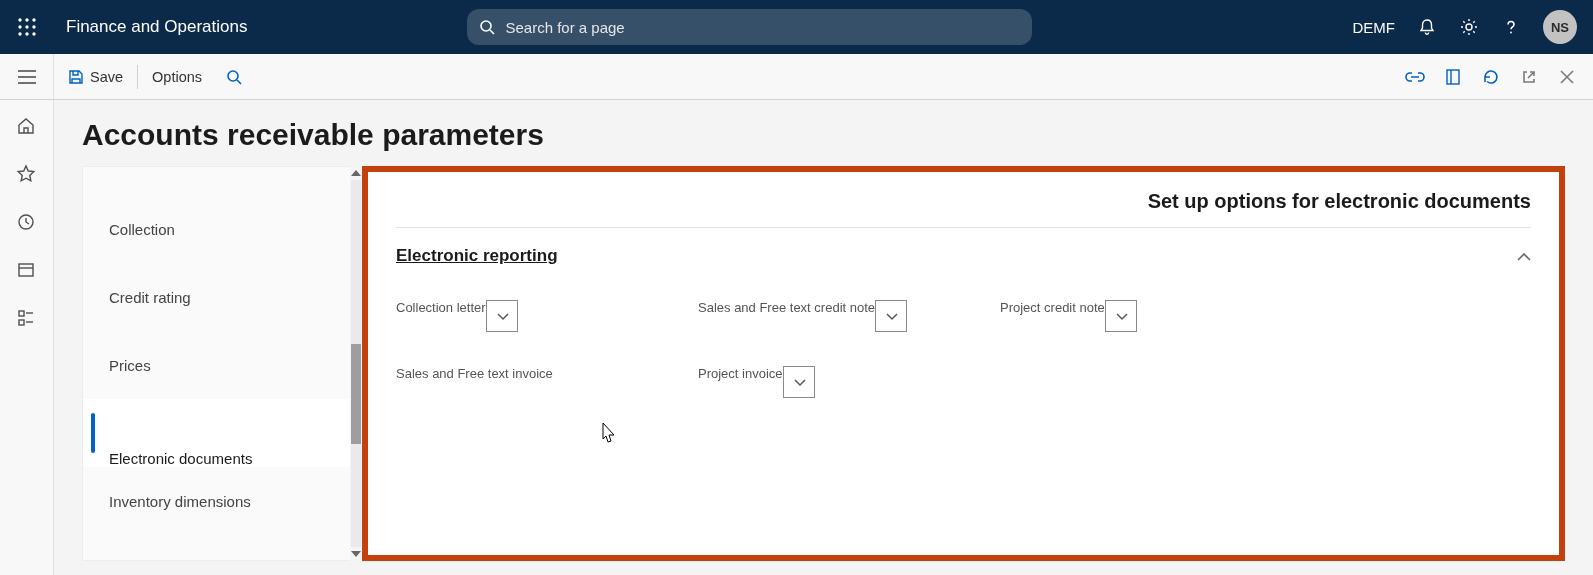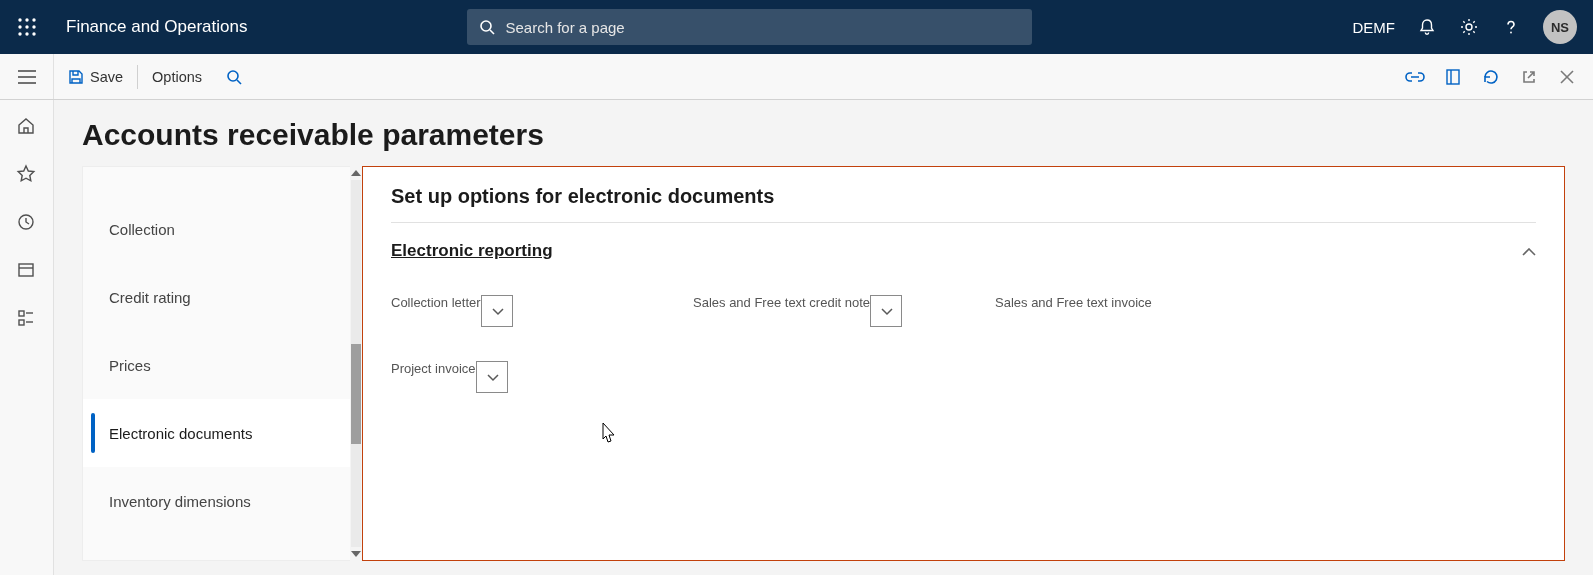--- a/index.html
+++ b/index.html
@@ -22,21 +22,21 @@
   
   .top-header {
     height:54px; background: var(--d365-blue); color:#fff; display:flex; align-items:center;
   }
   .waffle {
     width:54px; height:54px; display:flex; align-items:center; justify-content:center; cursor:pointer;
   }
   .app-title {
     font-size:17px; font-weight:400; margin-left:12px; margin-right:220px;
   }
-  .search-wrap { flex:0 0 auto; width:565px; height:36px; background: rgba(255,255,255,0.18); border-radius:3px; display:flex; align-items:center; padding:0 12px; }
+  .search-wrap { flex:0 0 auto; width:565px; height:36px; background: rgba(255,255,255,0.18); border-radius:12px; display:flex; align-items:center; padding:0 12px; }
   .search-wrap svg { flex:0 0 auto; }
   .search-wrap span { margin-left:10px; color:#e6e6e6; font-size:15px; }
   .top-right { margin-left:auto; display:flex; align-items:center; gap:22px; padding-right:16px; }
   .company { font-size:15px; }
   .top-icon { width:20px; height:20px; display:flex; align-items:center; justify-content:center; cursor:pointer; }
   .avatar { width:34px; height:34px; border-radius:50%; background: var(--avatar-bg); color:#2b2b2b; display:flex; align-items:center; justify-content:center; font-size:13px; font-weight:600; }
 
   
   .command-bar { height:46px; background: var(--toolbar-bg); border-bottom:1px solid var(--border-gray); display:flex; align-items:center; }
   .nav-rail-top { width:54px; display:flex; align-items:center; justify-content:center; height:100%; border-right:1px solid var(--side-border); }
@@ -55,29 +55,29 @@
 
   .main-area { flex:1; padding:0 0 0 28px; overflow:hidden; }
   .page-title { font-size:30px; font-weight:600; margin:18px 0 14px 0; }
 
   .content-row { display:flex; height:calc(100% - 80px); }
 
   
   .tab-list-wrap { width:280px; position:relative; }
   .tab-list { width:268px; background:#fafafa; border:1px solid #ededed; border-right:none; padding-top:28px; height:100%; overflow:hidden; }
   .tab-item { height:68px; display:flex; align-items:center; padding-left:26px; font-size:15px; color:#444; cursor:pointer; position:relative; }
-  .tab-item.active { background:#ffffff; color:#1b1b1b; font-weight:400; }
+  .tab-item.active { background:#ffffff; color:#1b1b1b; font-weight:400;align-items:flex-end; }
   .tab-item.active::before { content:""; position:absolute; left:8px; top:14px; bottom:14px; width:4px; background: var(--link-blue); border-radius:2px; }
   .tab-scroll { position:absolute; right:-1px; top:0; width:14px; display:flex; flex-direction:column; align-items:center; height:100%; }
   .tab-scroll .arrow { width:14px; height:14px; display:flex; align-items:center; justify-content:center; color:#666; cursor:pointer; }
   .tab-scroll .track { flex:1; width:10px; background:#eaeaea; position:relative; }
   .tab-scroll .thumb { position:absolute; left:0; width:10px; background: var(--scroll-thumb); }
 
   
-  .form-panel { flex:1; background: var(--panel-bg); border:1px solid #c2410c; padding:18px 28px 28px 28px; overflow:auto; margin-right:28px; }
+  .form-panel { flex:1; background: var(--panel-bg); border:6px solid #c2410c; padding:18px 28px 28px 28px; overflow:auto; margin-right:28px;text-align:right; }
   .section-caption { font-size:20px; font-weight:600; margin-bottom:8px; }
   .section-divider { height:1px; background:#e1e1e1; margin:14px 0 18px 0; }
   .group-header { display:flex; align-items:center; justify-content:space-between;text-decoration:underline; }
   .group-title { font-size:17px; font-weight:600; }
   .collapse-icon { color:#666; cursor:pointer; }
 
   .fields-grid { display:grid; grid-template-columns: 248px 248px 248px; column-gap:54px; row-gap:16px; margin-top:16px; }
   .field { display:flex; flex-direction:row;margin-top:18px; }
   .field-label { font-size:13px; color:#555; margin-bottom:4px; }
   .combo { height:32px; border:1px solid #8a8a8a; background:#fff; display:flex; align-items:center; justify-content:space-between; padding:0 8px 0 10px; cursor:pointer; }
@@ -299,20 +299,29 @@
           </div>
           <div class="field">
             <div class="field-label">Sales and Free text credit note</div>
             <div class="combo">
               <span></span>
               <span class="chevron-down"><svg width="12" height="8" viewBox="0 0 12 8" fill="none" stroke="#595959" stroke-width="1.5">
                     <polyline points="1,1 6,6 11,1"></polyline>
                   </svg></span>
             </div>
           </div>
+          <div class="field">
+            <div class="field-label">Project credit note</div>
+            <div class="combo">
+              <span></span>
+              <span class="chevron-down"><svg width="12" height="8" viewBox="0 0 12 8" fill="none" stroke="#595959" stroke-width="1.5">
+                    <polyline points="1,1 6,6 11,1"></polyline>
+                  </svg></span>
+            </div>
+          </div>
 
           <div class="field">
             <div class="field-label">Sales and Free text invoice</div>
           </div>
           <div class="field">
             <div class="field-label">Project invoice</div>
             <div class="combo">
               <span></span>
               <span class="chevron-down"><svg width="12" height="8" viewBox="0 0 12 8" fill="none" stroke="#595959" stroke-width="1.5">
                     <polyline points="1,1 6,6 11,1"></polyline>

